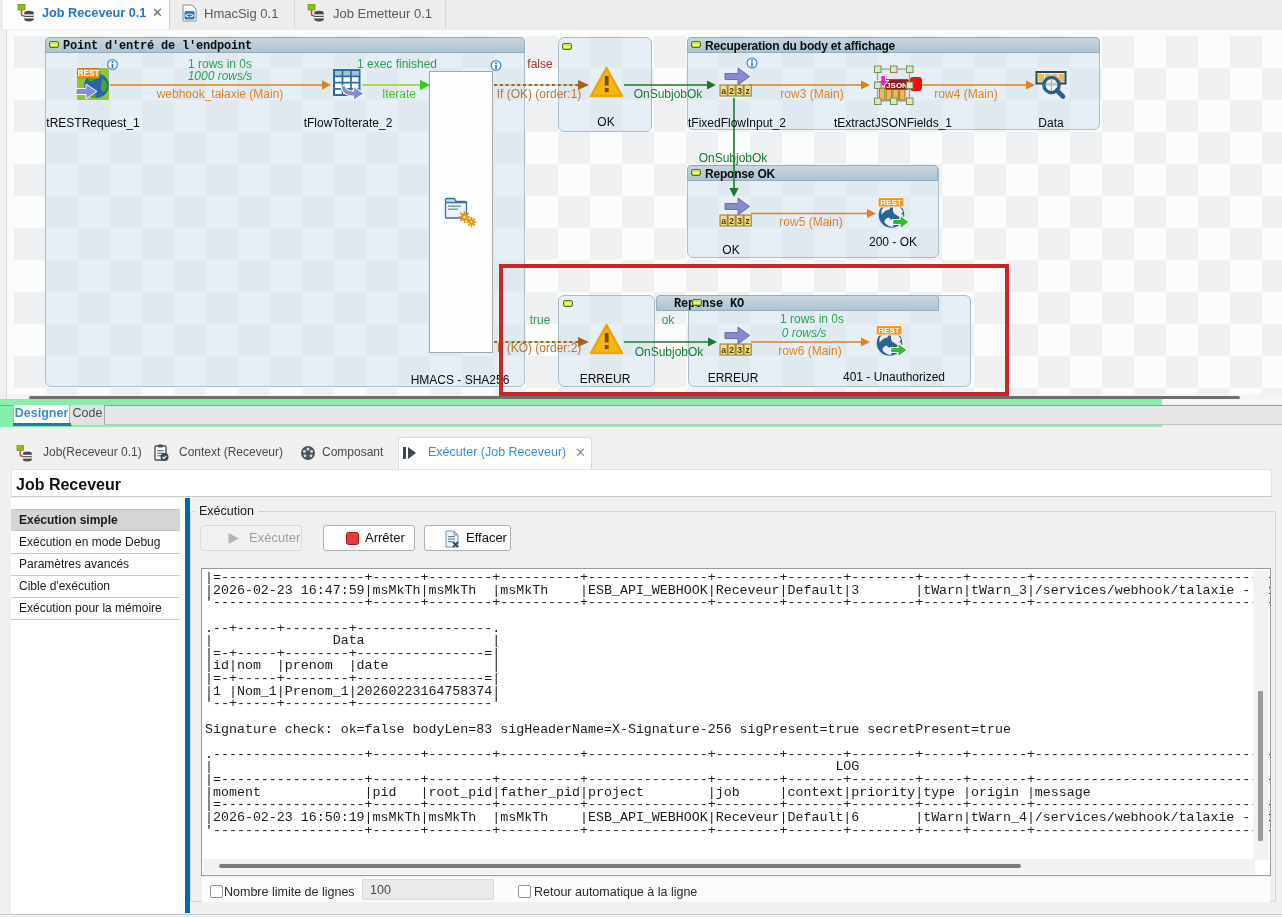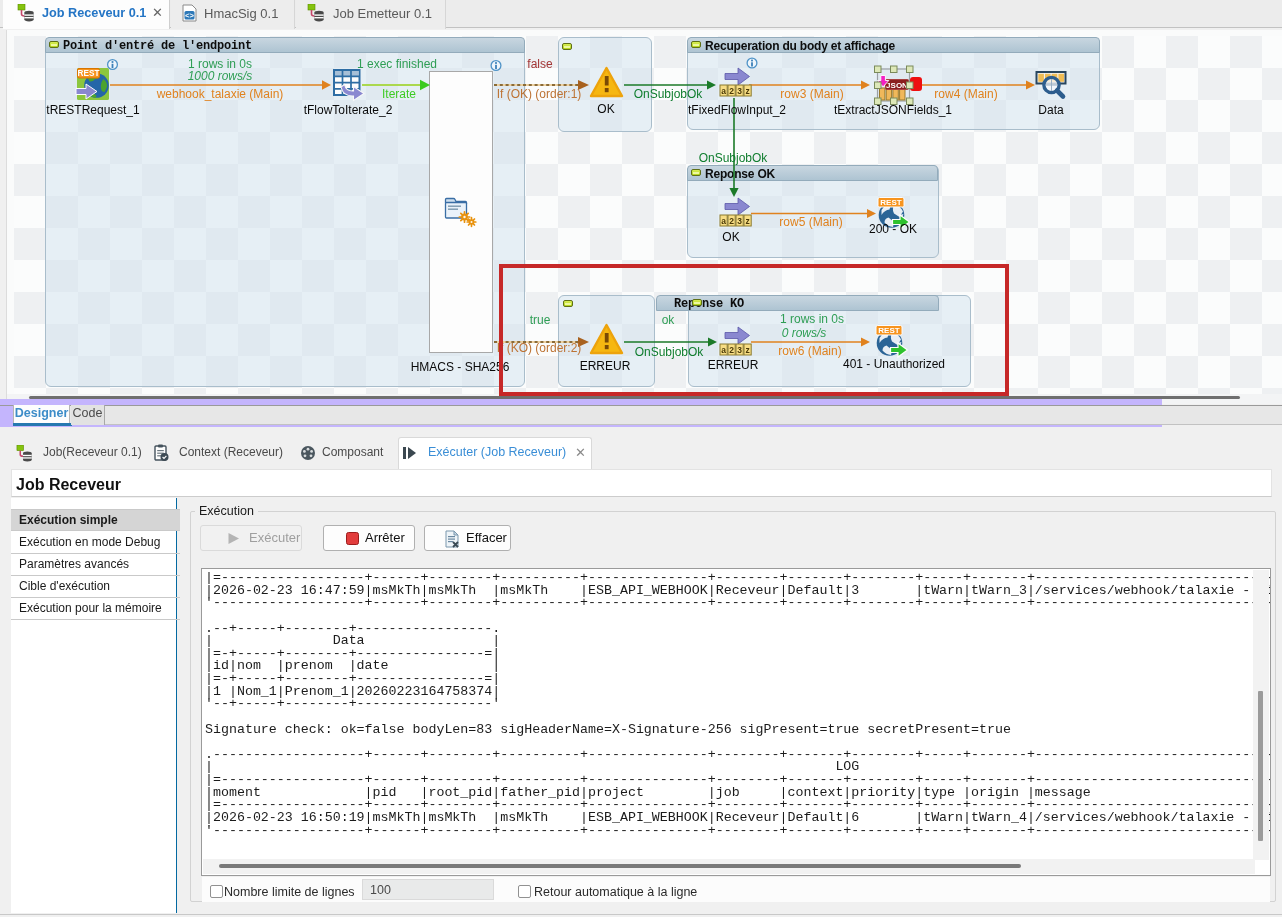--- a/index.html
+++ b/index.html
@@ -1,62 +1,62 @@
 <!DOCTYPE html>
 <html><head><meta charset="utf-8"><style>
 *{margin:0;padding:0;box-sizing:border-box;}
 html,body{width:1282px;height:917px;overflow:hidden;background:#f0f0f0;font-family:"Liberation Sans",sans-serif;}
 .abs{position:absolute;}
 
-#tabbar{position:absolute;left:0;top:0;width:1282px;height:28px;background:#ececec;border-bottom:1px solid #c2c2c2;}
+#tabbar{position:absolute;left:0;top:0;width:1282px;height:36px;background:#ececec;border-bottom:1px solid #c2c2c2;}
 .etab{position:absolute;top:0;height:29px;font-size:13px;color:#5a5a5a;}
 .etab .ic{position:absolute;top:4px;}
 #tab1{left:3px;width:167px;background:#fdfdfd;border-right:1px solid #cfcfcf;}
 #tab2{left:171px;width:124px;background:#ededed;border-right:1px solid #d6d6d6;}
 #tab3{left:296px;width:150px;background:#ededed;border-right:1px solid #d6d6d6;}
 .etab span.t{position:absolute;top:5.5px;}
 #tab1 span.t{left:39px;color:#2475c5;font-weight:bold;font-size:12.7px;}
 #tab2 span.t{left:33px;}
 #tab3 span.t{left:37px;}
 .closex{position:absolute;top:4.5px;color:#666;font-size:13px;}
 
 #canvas{position:absolute;left:7px;top:30px;width:1275px;height:374px;background-color:#fbfcfc;background-image:conic-gradient(#fbfcfc 25%,#eef0f2 25% 50%,#fbfcfc 50% 75%,#eef0f2 75%);background-size:64px 64px;background-position:7px 6px;overflow:hidden;}
 #lgut{position:absolute;left:0;top:30px;width:7px;height:374px;background:#f0f0f0;border-right:1px solid #dcdcdc;}
 .subjob{position:absolute;background:rgba(210,226,238,0.52);border:1px solid #a9bdcb;border-radius:6px;}
 .sjtitle{position:absolute;height:16px;background:linear-gradient(#c8d6e0,#aec4d2);border:1px solid #93abbb;border-radius:4px 4px 0 0;font-size:12px;font-weight:bold;color:#0d0d0d;letter-spacing:-0.2px;}
 .sjtitle .tx{position:absolute;left:17px;top:1px;white-space:nowrap;}
 .badge{position:absolute;width:10px;height:7px;background:linear-gradient(#d8ef53,#b4d41c);border:1px solid #5f7015;border-radius:2px;}
 .badge:after{content:"";position:absolute;left:1px;top:2px;width:6px;height:2px;background:#eef9a0;}
-.clabel{position:absolute;font-size:12px;color:#0a0a0a;white-space:nowrap;transform:translateX(-50%);}
+.clabel{position:absolute;font-size:12px;color:#0a0a0a;white-space:nowrap;transform:translateX(-50%);margin-top:13px;}
 .llabel{position:absolute;font-size:12px;white-space:nowrap;transform:translateX(-50%);}
 .lgreen{color:#2f9e55;}
 .lorange{color:#e0821e;}
 .lbrown{color:#bd7334;}
 .ldgreen{color:#0f7d2e;}
 .lmaroon{color:#a33535;}
 .llime{color:#3fcb25;}
 #hmacsbox{position:absolute;left:429px;top:71px;width:64px;height:282px;background:#fdfdfd;border:1px solid #a8a8a8;}
 #redrect{position:absolute;left:499px;top:264px;width:510px;height:132px;border:4px solid #c62828;}
 #hthumb{position:absolute;left:29px;top:396px;width:1211px;height:2.5px;background:#6f6f6f;border-radius:2px;}
 
-#desrow{position:absolute;left:0;top:399px;width:1162px;height:28px;background:#c4b5fd;}
+#desrow{position:absolute;left:0;top:399px;width:1162px;height:28px;background:#86efac;}
 #desrow .dark{position:absolute;left:0;top:6px;width:1282px;height:1px;background:#9a9a9a;}
 #desrow .bg{position:absolute;left:13px;top:7px;width:1269px;height:19px;background:#e7e7e7;border-bottom:1px solid #c2c2c2;}
 #dtab1{position:absolute;left:13px;top:6px;width:57px;height:20px;background:#fdfdfd;border-left:1px solid #b5b5b5;border-right:1px solid #b5b5b5;font-size:12.5px;font-weight:bold;color:#3c8cc8;text-align:center;line-height:17px;}
 #dtab1 .ul{position:absolute;left:-1px;bottom:-1px;width:59px;height:3px;background:#2578b0;}
 #dtab2{position:absolute;left:71px;top:6px;width:34px;height:20px;background:#e2e2e2;border-right:1px solid #a8a8a8;font-size:12.5px;color:#4a4a4a;text-align:center;line-height:17px;}
 
 #vtabs{position:absolute;left:0;top:427px;width:1282px;height:42px;background:#f0f0f0;}
 .vtab{position:absolute;top:18px;font-size:12.5px;color:#4a4a4a;white-space:nowrap;}
 #vtact{position:absolute;left:398px;top:10px;width:194px;height:60px;background:#ffffff;border:1px solid #d9d9d9;border-bottom:none;border-radius:3px 3px 0 0;}
 #heading{position:absolute;left:11px;top:469px;width:1261px;height:28px;background:#ffffff;border:1px solid #e3e3e3;border-bottom:1px solid #cccccc;}
 #heading .tx{position:absolute;left:4px;top:6px;font-size:16px;font-weight:bold;color:#111;}
 
 #bmain{position:absolute;left:0;top:498px;width:1282px;height:419px;background:#f0f0f0;}
-#sidebar{position:absolute;left:11px;top:0px;width:166px;height:415px;background:#ffffff;border-right:1px solid #0369a1;}
+#sidebar{position:absolute;left:11px;top:0px;width:179px;height:415px;background:#ffffff;border-right:5px solid #0369a1;}
 .mrow{position:absolute;left:0;width:169px;height:22px;border-bottom:1px solid #c9c9c9;font-size:12px;color:#1a1a1a;padding-left:8px;line-height:21px;white-space:nowrap;}
 #mrow1{top:11px;background:#d5d5d5;font-weight:bold;border-top:1px solid #c9c9c9;}
 #bstatus{position:absolute;left:0;top:914px;width:1282px;height:3px;background:#f0f0f0;border-top:1px solid #c8c8c8;}
 
 #fset{position:absolute;left:190px;top:13px;width:1086px;height:391px;border:1px solid #d2d2d2;border-radius:2px;}
 #fleg{position:absolute;left:195px;top:6px;background:#f0f0f0;padding:0 4px;font-size:12.5px;color:#1a1a1a;}
 .btn{position:absolute;top:27px;height:26px;border-radius:3px;font-size:13px;line-height:24px;}
 #btn1{left:200px;width:102px;background:#f1f1f1;border:1px solid #dadada;color:#9f9f9f;}
 #btn2{left:323px;width:92px;background:#fdfdfd;border:1px solid #b0b0b0;color:#111;}
 #btn3{left:424px;width:87px;background:#fdfdfd;border:1px solid #b0b0b0;color:#111;}

